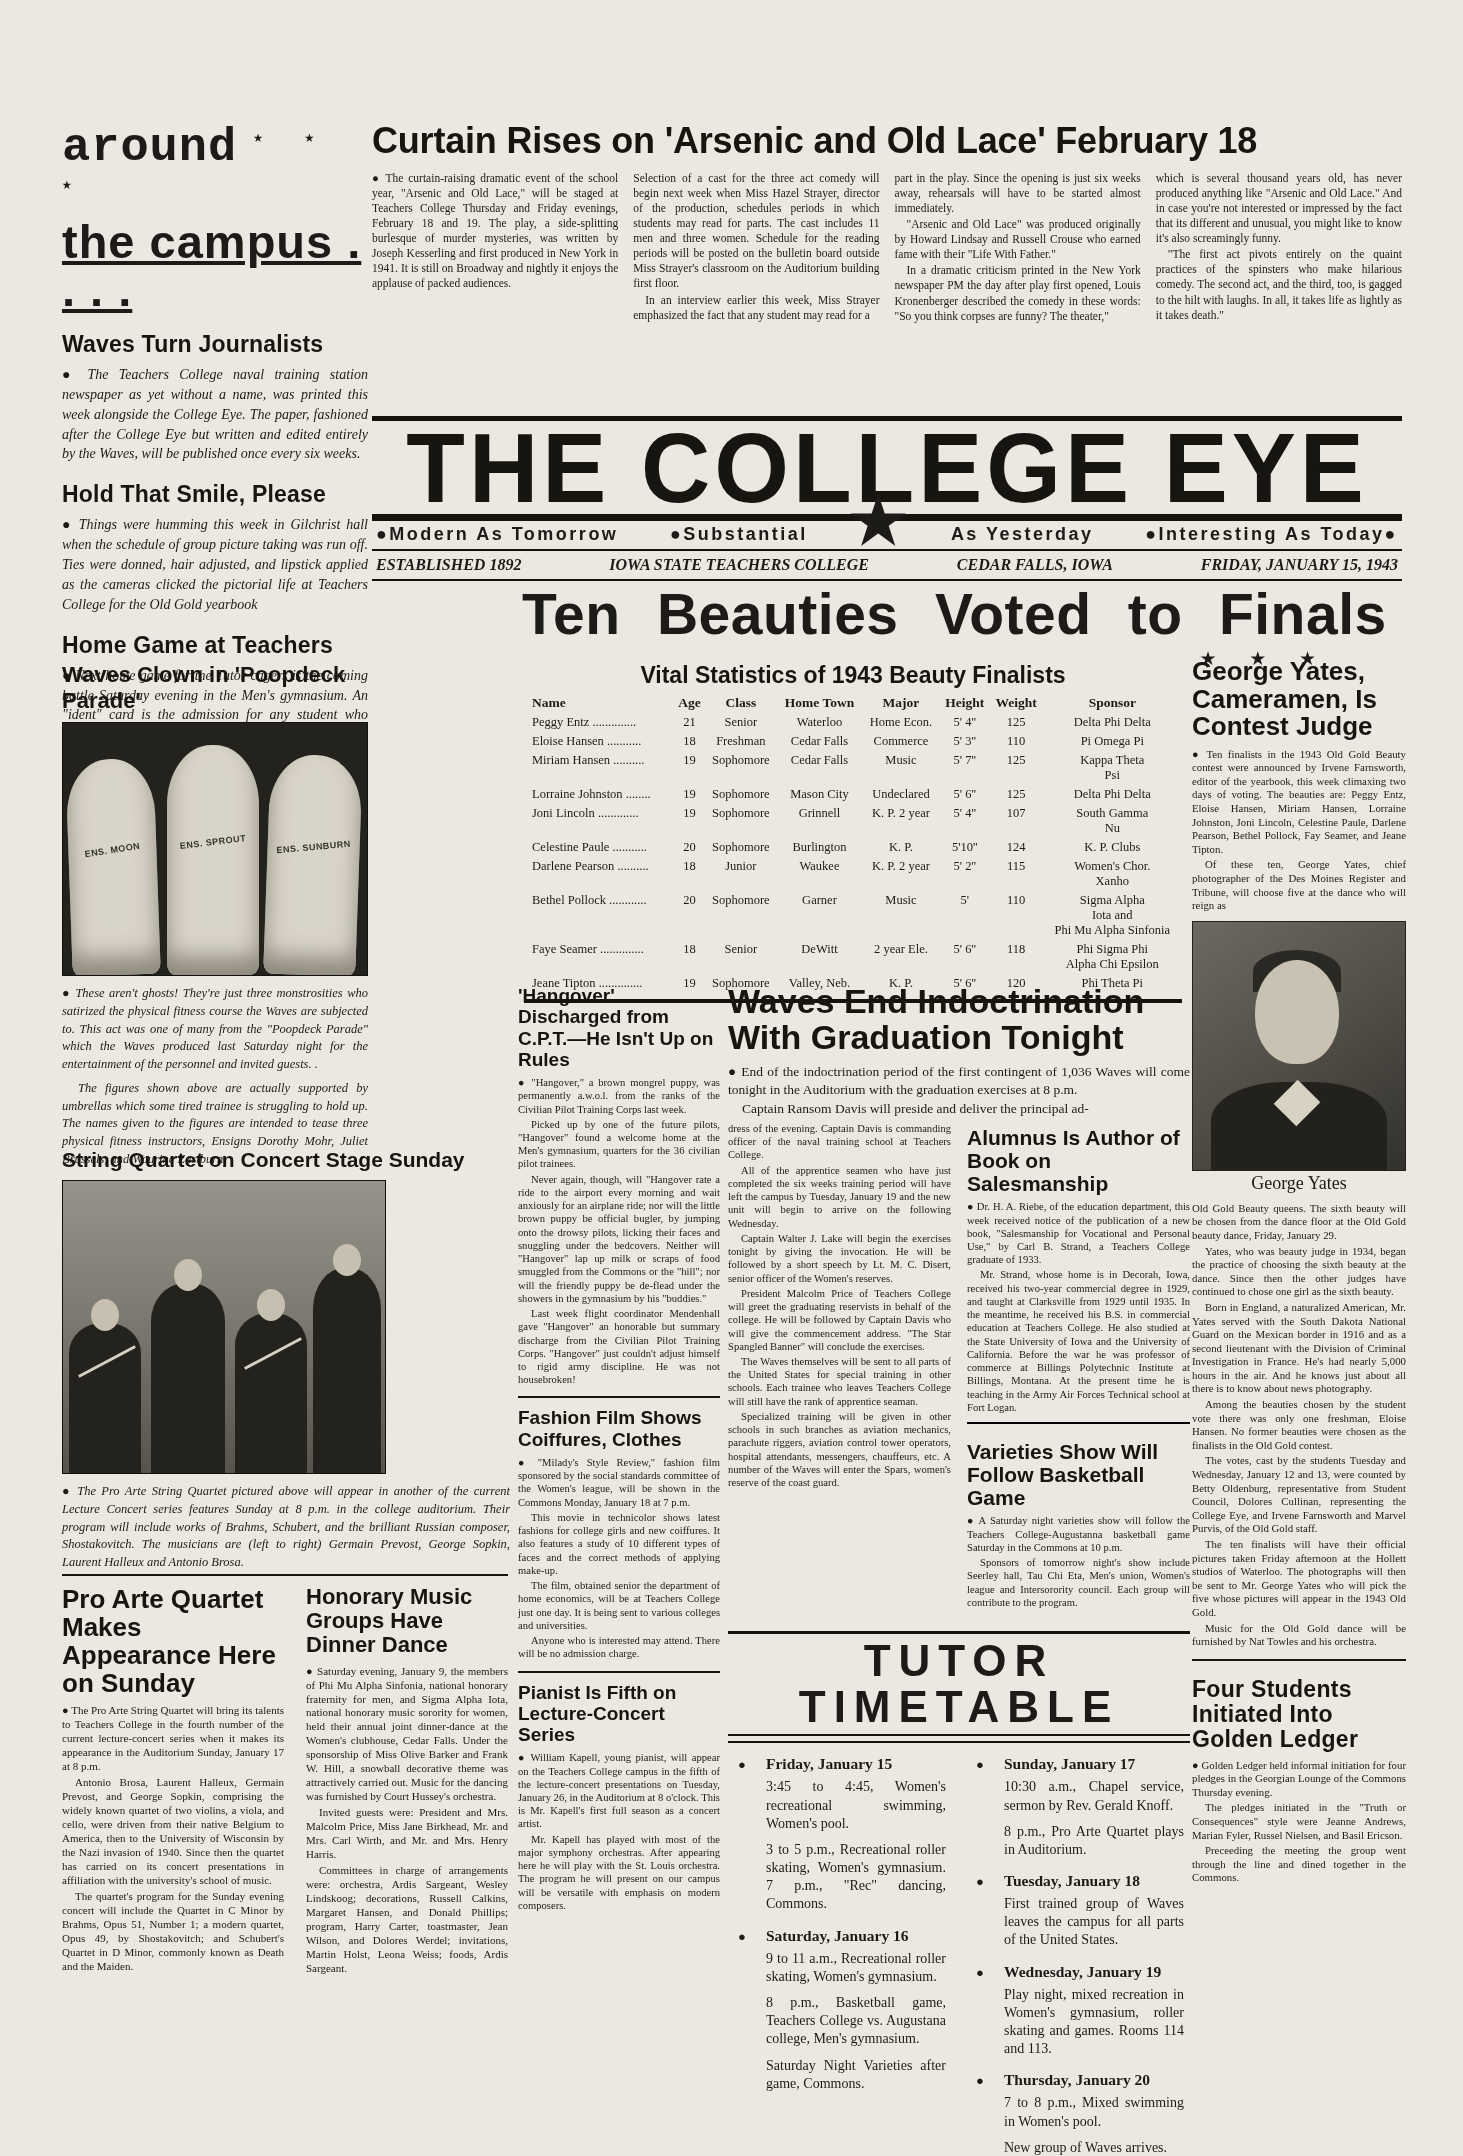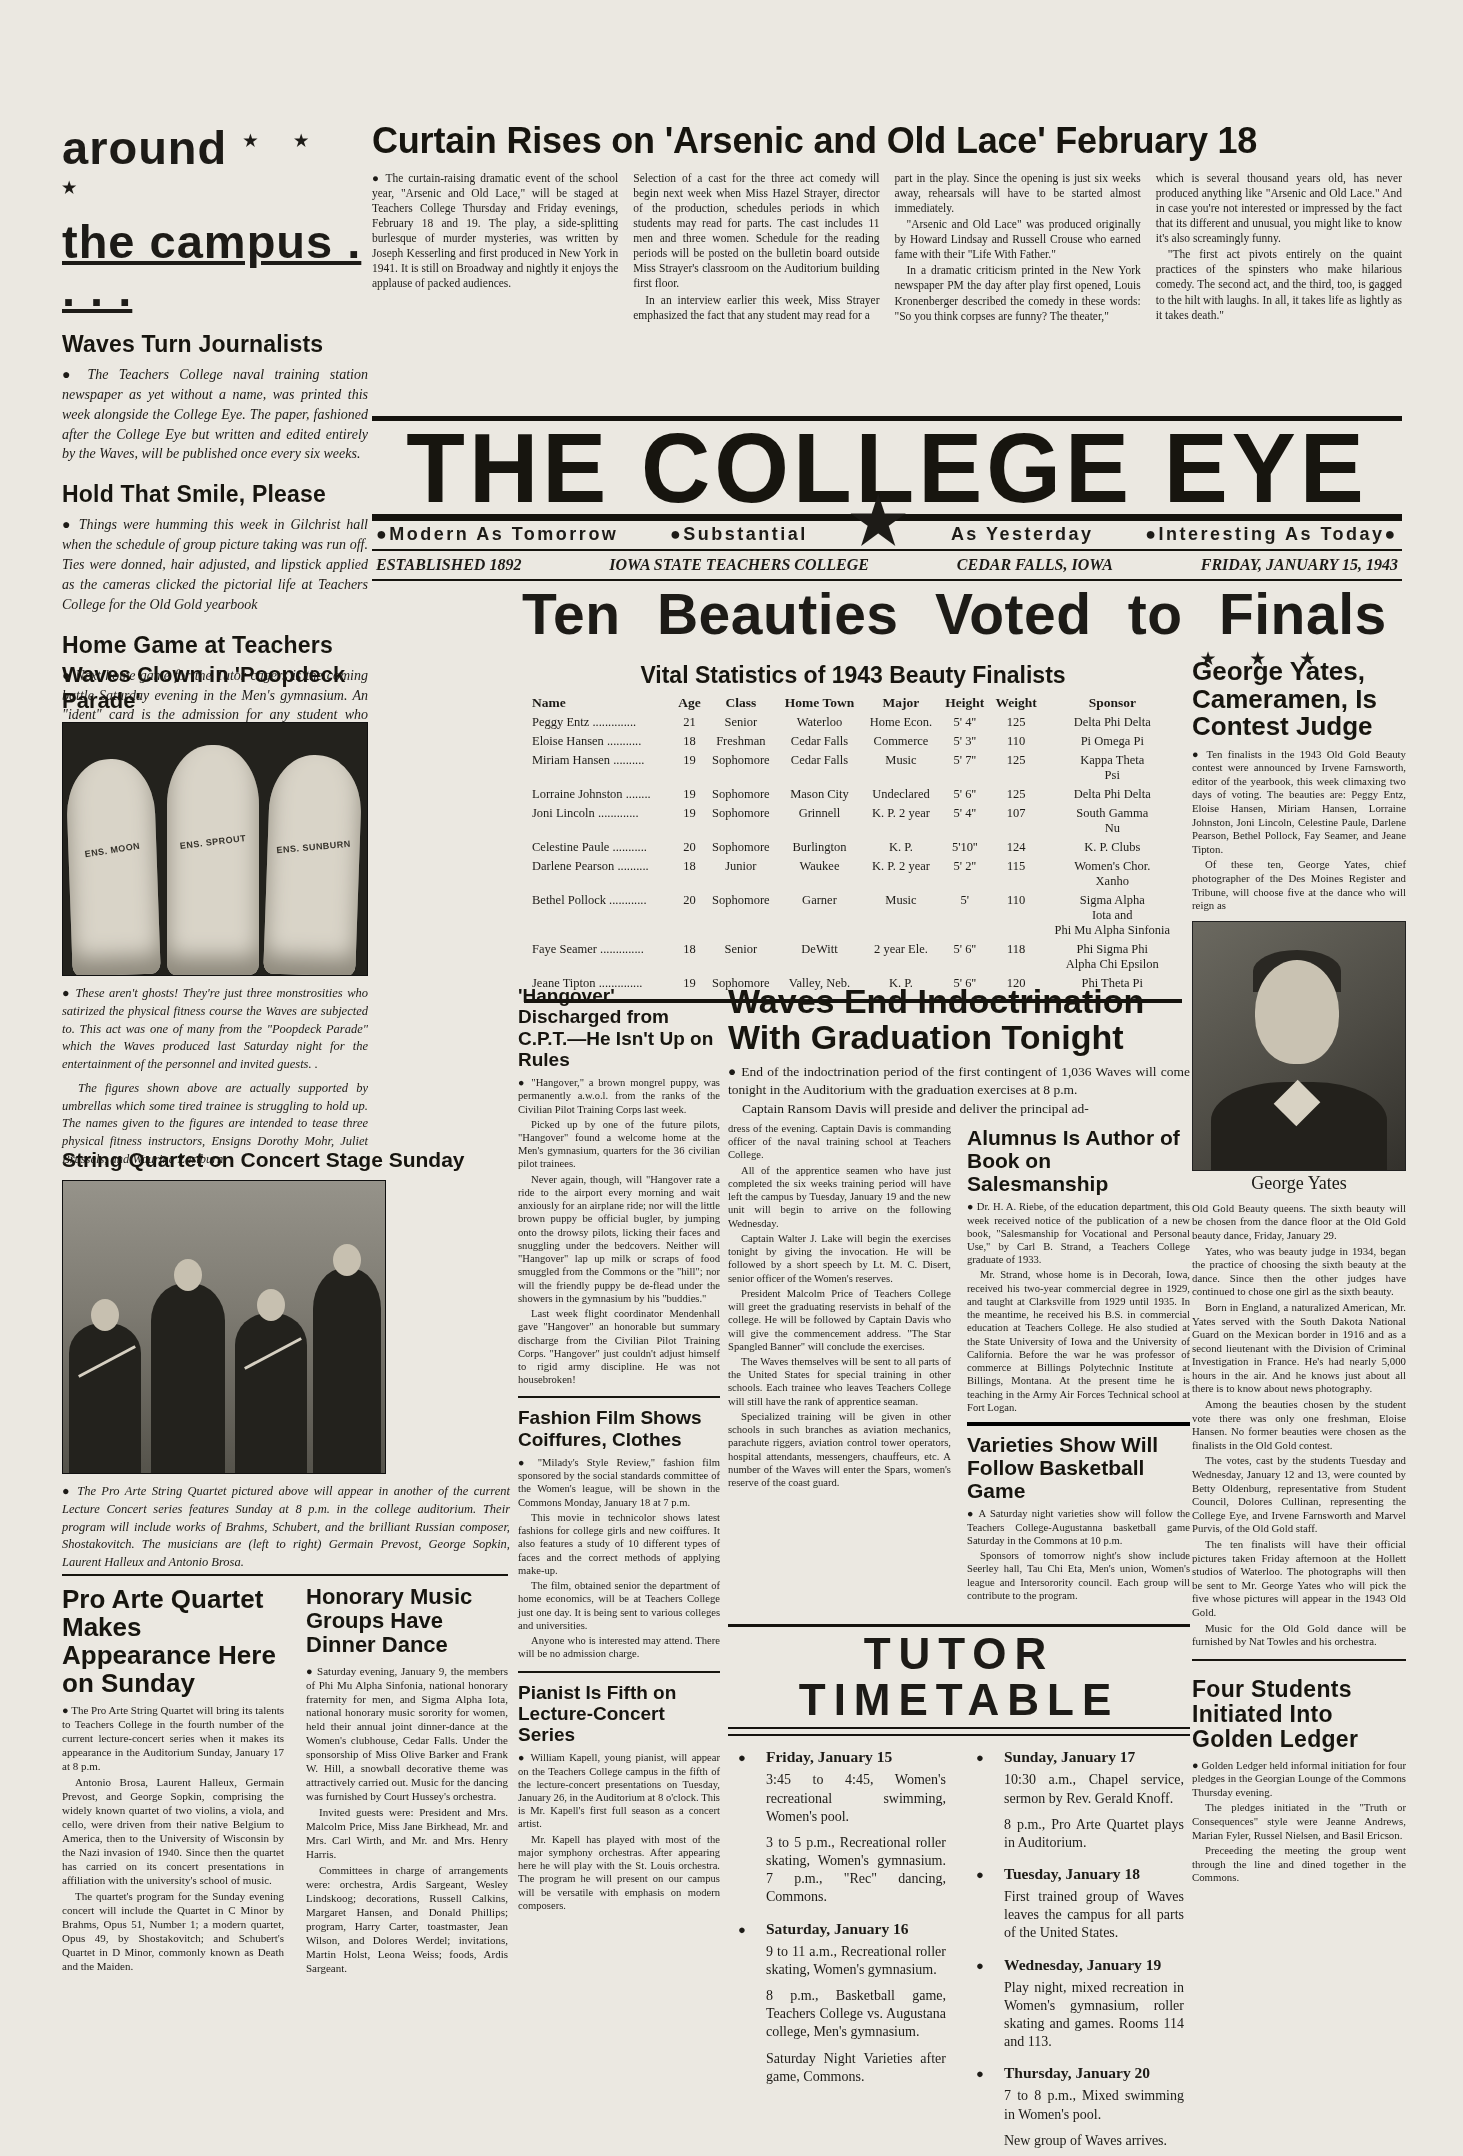--- a/index.html
+++ b/index.html
@@ -9,21 +9,21 @@
     font-family:"Liberation Serif", serif;
   }
   .sans { font-family:"Liberation Sans", sans-serif; }
   h1,h2,h3,h4 { margin:0; font-family:"Liberation Sans", sans-serif; color:#17150f; }
   p { margin:0; }
   .jus p { text-align:justify; text-indent:13px; margin-bottom:2px; }
   .jus p:first-child { text-indent:0; }
 
   
   #around { position:absolute; left:62px; top:124px; width:306px; }
-  .ac-t1 { font-size:47px; font-weight:bold; letter-spacing:1px; line-height:1; }
+  .ac-t1 { font-size:47px; font-weight:bold; letter-spacing:1px; line-height:1;font-family:Liberation Mono, monospace; }
   .ac-stars { font-size:16px; letter-spacing:16px; vertical-align:18px; margin-left:16px; }
   .ac-t2 { font-size:47px; font-weight:bold; line-height:1.02; letter-spacing:1px;text-decoration:underline; }
   .ac-sec { margin-top:17px; }
   .ac-sec h3 { font-size:23px; letter-spacing:.2px; margin-bottom:7px; }
   .ac-sec p { font-style:italic; font-size:14px; line-height:1.42; text-align:justify; }
 
   
   #curtain { position:absolute; left:372px; top:120px; width:1030px; }
   #curtain h2 { font-size:36px; letter-spacing:-0.2px; white-space:nowrap; margin-bottom:9px; }
   .news-cols { display:flex; gap:15px; }
@@ -120,21 +120,21 @@
 
   
   #center { position:absolute; left:728px; top:984px; width:462px; }
   #center > h2 { font-size:34px; line-height:1.05; margin-bottom:8px; }
   .lead-par p { font-size:13.5px; line-height:1.3; text-align:justify; text-indent:14px; margin-bottom:2px; }
   .lead-par p:first-child { text-indent:0; }
   .sub-row { display:flex; gap:16px; margin-top:4px; }
   .sub-col { width:223px; }
   .sub-col .jus p { font-size:10.6px; line-height:1.25; }
   .sub-col h3 { font-size:21px; line-height:1.1; margin:4px 0 5px; }
-  .subart { border-top:4px solid #000000; padding-top:3px; margin-bottom:8px; }
+  .subart { border-top:2px solid #000000; padding-top:12px; margin-bottom:8px; }
   .subart:first-child { border-top:none; padding-top:0; }
 
   
   #tt { margin-top:14px; border-top:3px solid #15130e; padding-top:4px; }
   #tt .tt-title { text-align:center; font-size:44px; font-weight:bold; letter-spacing:8px;
     font-family:"Liberation Sans", sans-serif; line-height:1.05; }
   .dbl { height:5px; border-top:2px solid #15130e; border-bottom:2px solid #15130e; margin:4px 0 12px; }
   .tt-cols { display:flex; gap:26px; padding:0 6px; }
   .tt-col { width:50%; }
   .tt-day { position:relative; padding-left:32px; margin-bottom:13px; }

